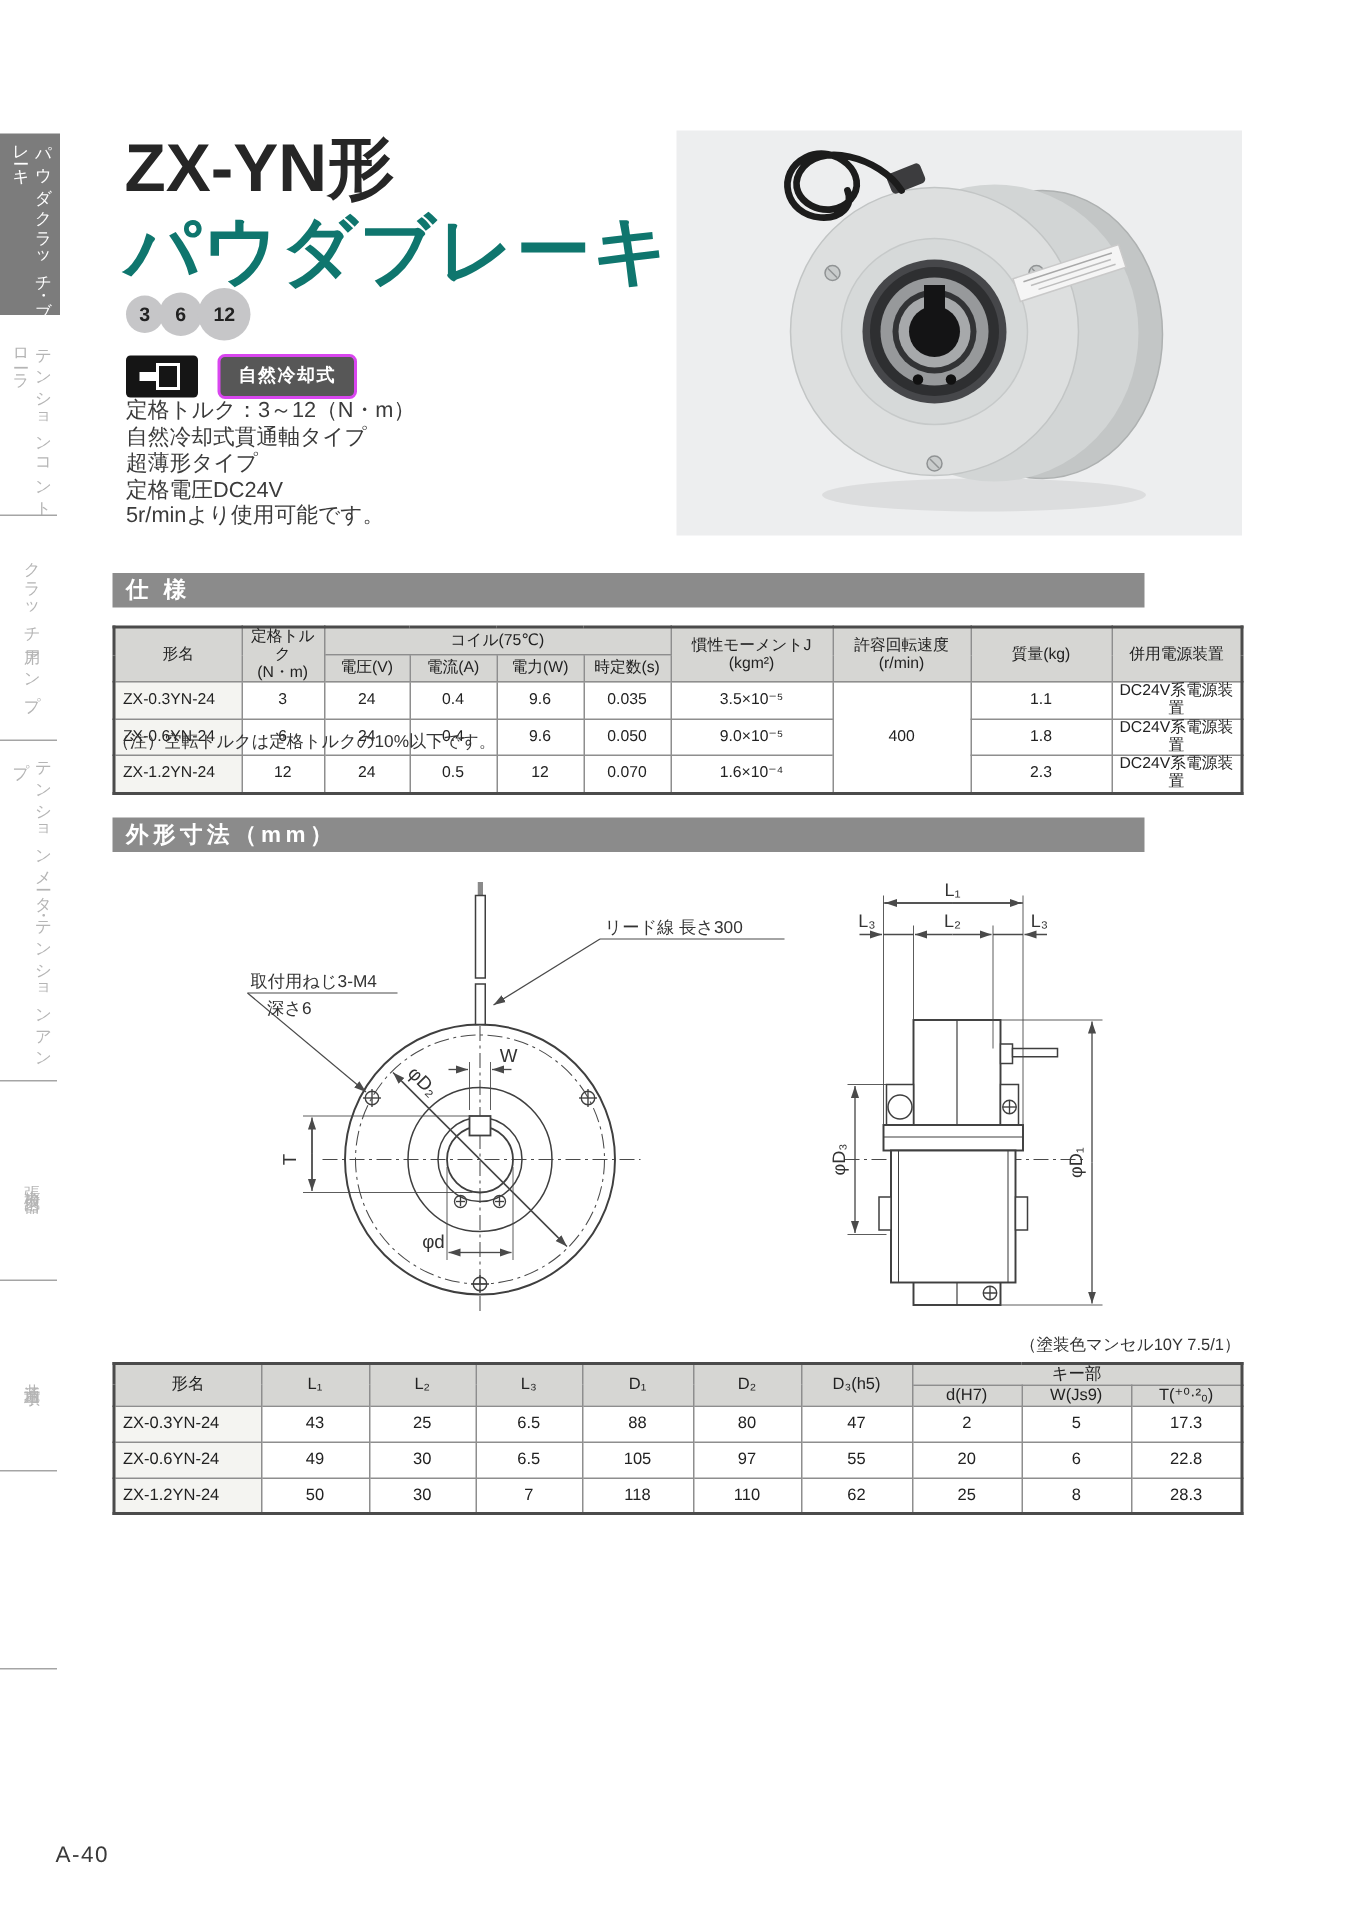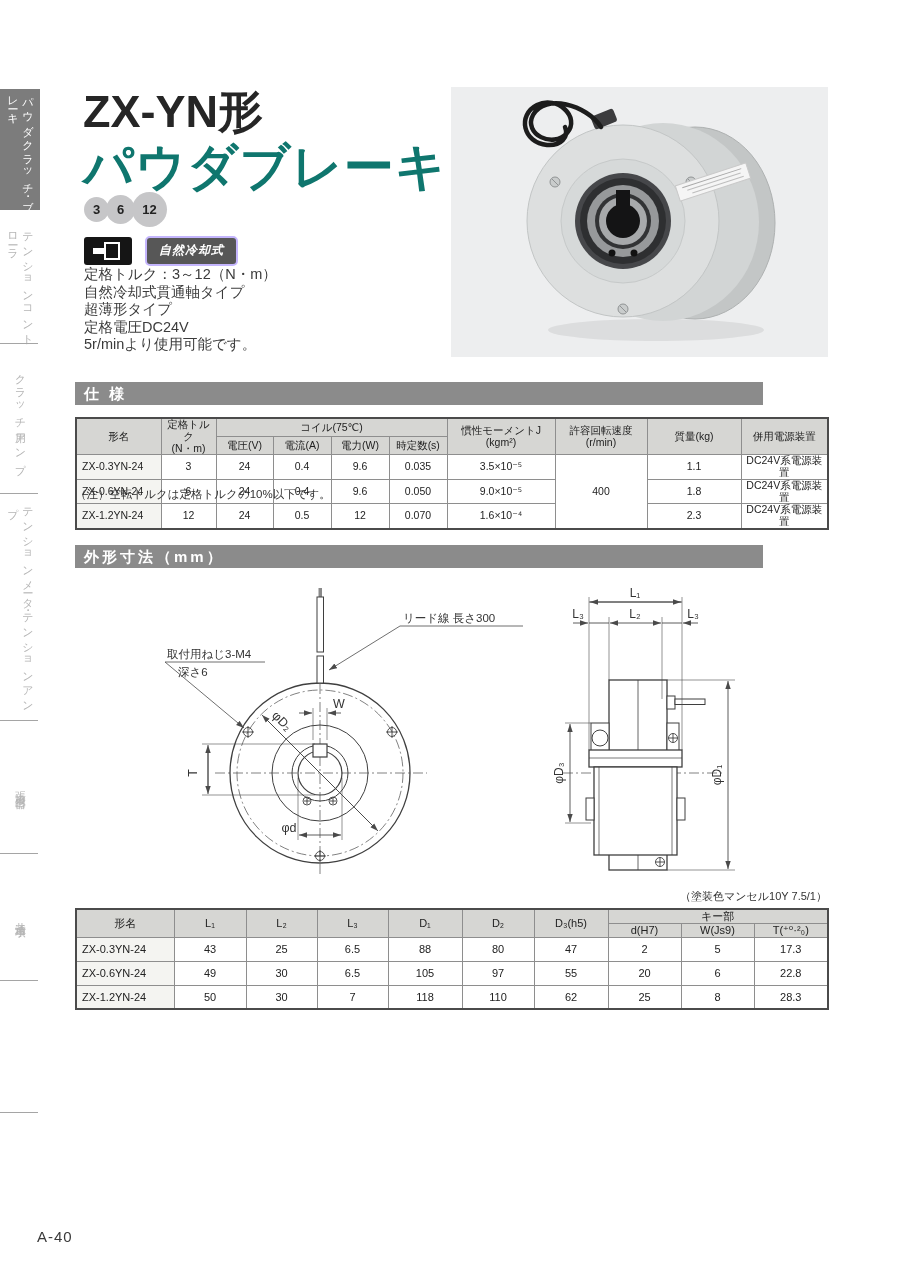--- a/index.html
+++ b/index.html
@@ -25,21 +25,21 @@
   .circles{position:absolute;left:84px;top:192px;display:flex;align-items:center;}
   .circ{background:#c6c6c8;color:#222;border-radius:50%;display:flex;align-items:center;justify-content:center;font-weight:bold;font-size:13px;}
   .c1{width:25px;height:25px;}
   .c2{width:29px;height:29px;margin-left:-3px;}
   .c3{width:35px;height:35px;margin-left:-3px;}
   .cool-row{position:absolute;left:84px;top:236px;display:flex;align-items:center;gap:13px;}
   .brake-ic{position:relative;width:48px;height:28px;background:#151515;border-radius:3px;}
   .brake-ic .sq{position:absolute;left:20px;top:5px;width:12px;height:14px;border:2.5px solid #fff;}
   .brake-ic .stub{position:absolute;left:9px;top:11px;width:11px;height:6px;background:#fff;}
   .cool-badge{background:#575757;color:#fff;font-size:12px;font-weight:bold;letter-spacing:1px;
-    padding:4px 12px 5px 12px;border-radius:5px;border:2px solid #c4b5fd;font-style:italic;}
+    padding:4px 12px 5px 12px;border-radius:5px;border:2px solid #d946ef;}
   .features{position:absolute;left:84px;top:266px;font-size:14.5px;line-height:17.6px;color:#3b3b3b;}
   
   .photo{position:absolute;left:451px;top:87px;width:377px;height:270px;background:#edeeef;}
   
   .secbar{position:absolute;left:75px;width:688px;height:23px;background:#8b8b8b;color:#fff;
     font-size:15px;font-weight:bold;line-height:23px;padding-left:9px;letter-spacing:3px;box-sizing:border-box;}
   
   table{border-collapse:collapse;table-layout:fixed;position:absolute;left:75px;}
   table.spec{top:417px;width:752px;font-size:10.5px;}
   table.dims{top:908px;width:752px;font-size:11px;}

